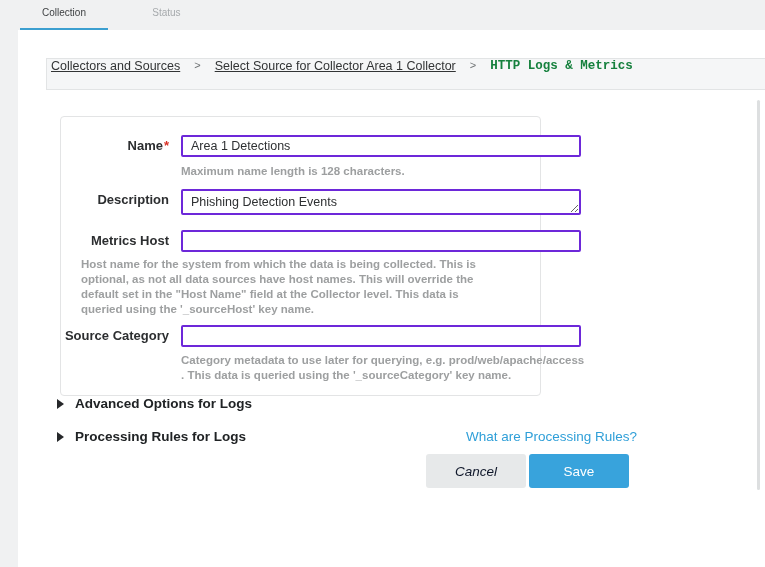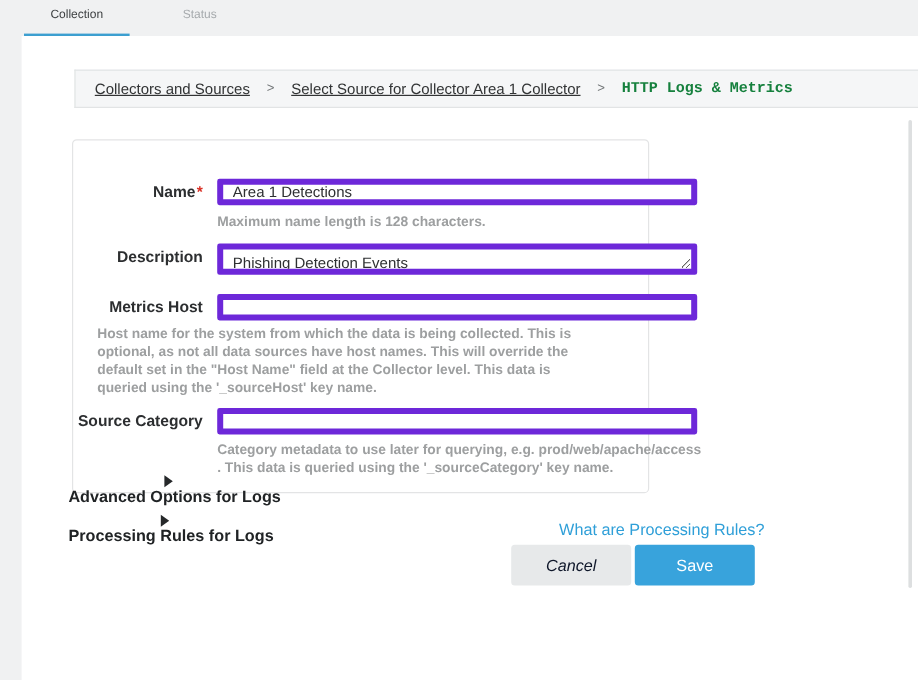--- a/index.html
+++ b/index.html
@@ -38,52 +38,51 @@
   .sheet {
     position:absolute; left:18px; top:30px; right:0; bottom:0;
     background:#ffffff;
   }
   
   .breadcrumb {
     position:absolute; left:46px; top:58px; right:0; height:32px;
     background:#f5f6f7;
     border:1px solid #e2e4e5;
     border-right:none;
-    display:flex; align-items:center;
-    padding-left:16px;
+    display:flex; 
+    padding-left:4px;
     font-size:12.5px;
     color:#37393a;
     white-space:nowrap;
-    margin-left:16px;
   }
   .crumb-link { text-decoration:underline; cursor:pointer; color:#323435; }
   .crumb-sep { color:#6f7375; margin:0 14px; font-size:11px; }
   .crumb-current { font-weight:bold; color:#15803d;font-family:Liberation Mono, monospace; }
   
   .panel {
     position:absolute; left:60px; top:116px; width:481px;
     background:#ffffff;
     border:1px solid #e3e4e5;
     border-radius:4px;
-    padding:32px 0 12px 0;
+    padding:18px 0 12px 0;
   }
   .frow { display:flex; }
   .flabel {
     width:120px; padding-right:12px;
     text-align:right;
     font-size:13px; font-weight:bold;
     color:#2c2e30;
     line-height:22px;
     flex:none;
   }
   .req { color:#d93025; margin-left:1px; }
   .fctrl { flex:1; }
   .tinput {
     width:400px; height:22px;
-    border:5px solid #6d28d9; border-radius:2px;
+    border:2px solid #6d28d9; border-radius:2px;
     font-family:"Liberation Sans", sans-serif;
     font-size:12.5px; color:#2e3032;
     padding:2px 8px;
     background:#fff;
     outline:none;
   }
   textarea.tinput {
     height:26px; min-height:26px;
     padding:4px 8px;
     line-height:15px;
@@ -106,21 +105,20 @@
   
   .section-adv { position:absolute; left:57px; top:396px; }
   .section-proc {
     position:absolute; left:57px; top:429px; width:580px;
     display:flex; justify-content:space-between; align-items:center;
   }
   .section-head {
     display:flex; align-items:center;
     font-size:13.5px; font-weight:bold; color:#202325;
     cursor:pointer;
-    flex-direction:column;
   }
   .tri {
     width:0; height:0;
     border-left:7px solid #26282a;
     border-top:5px solid transparent;
     border-bottom:5px solid transparent;
     margin-right:11px;
     flex:none;
   }
   .help-link {

